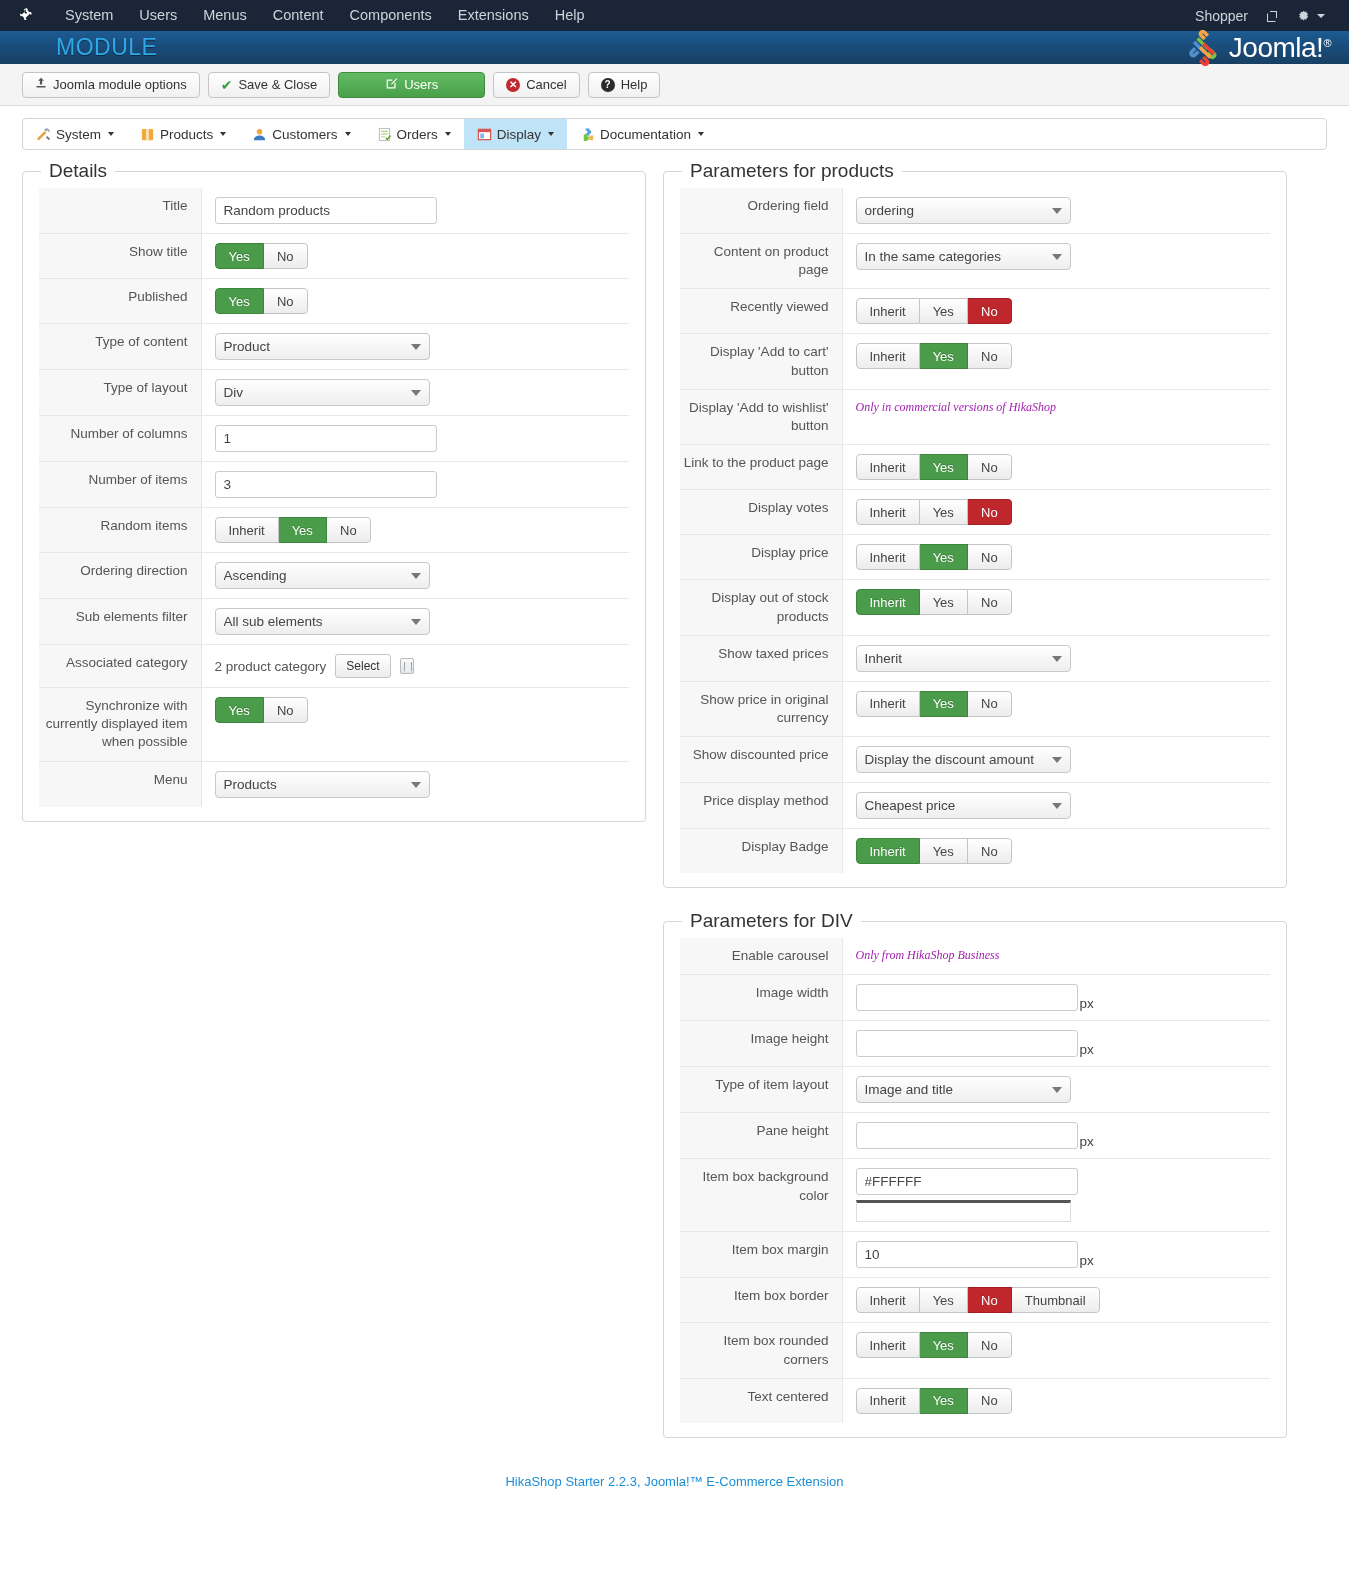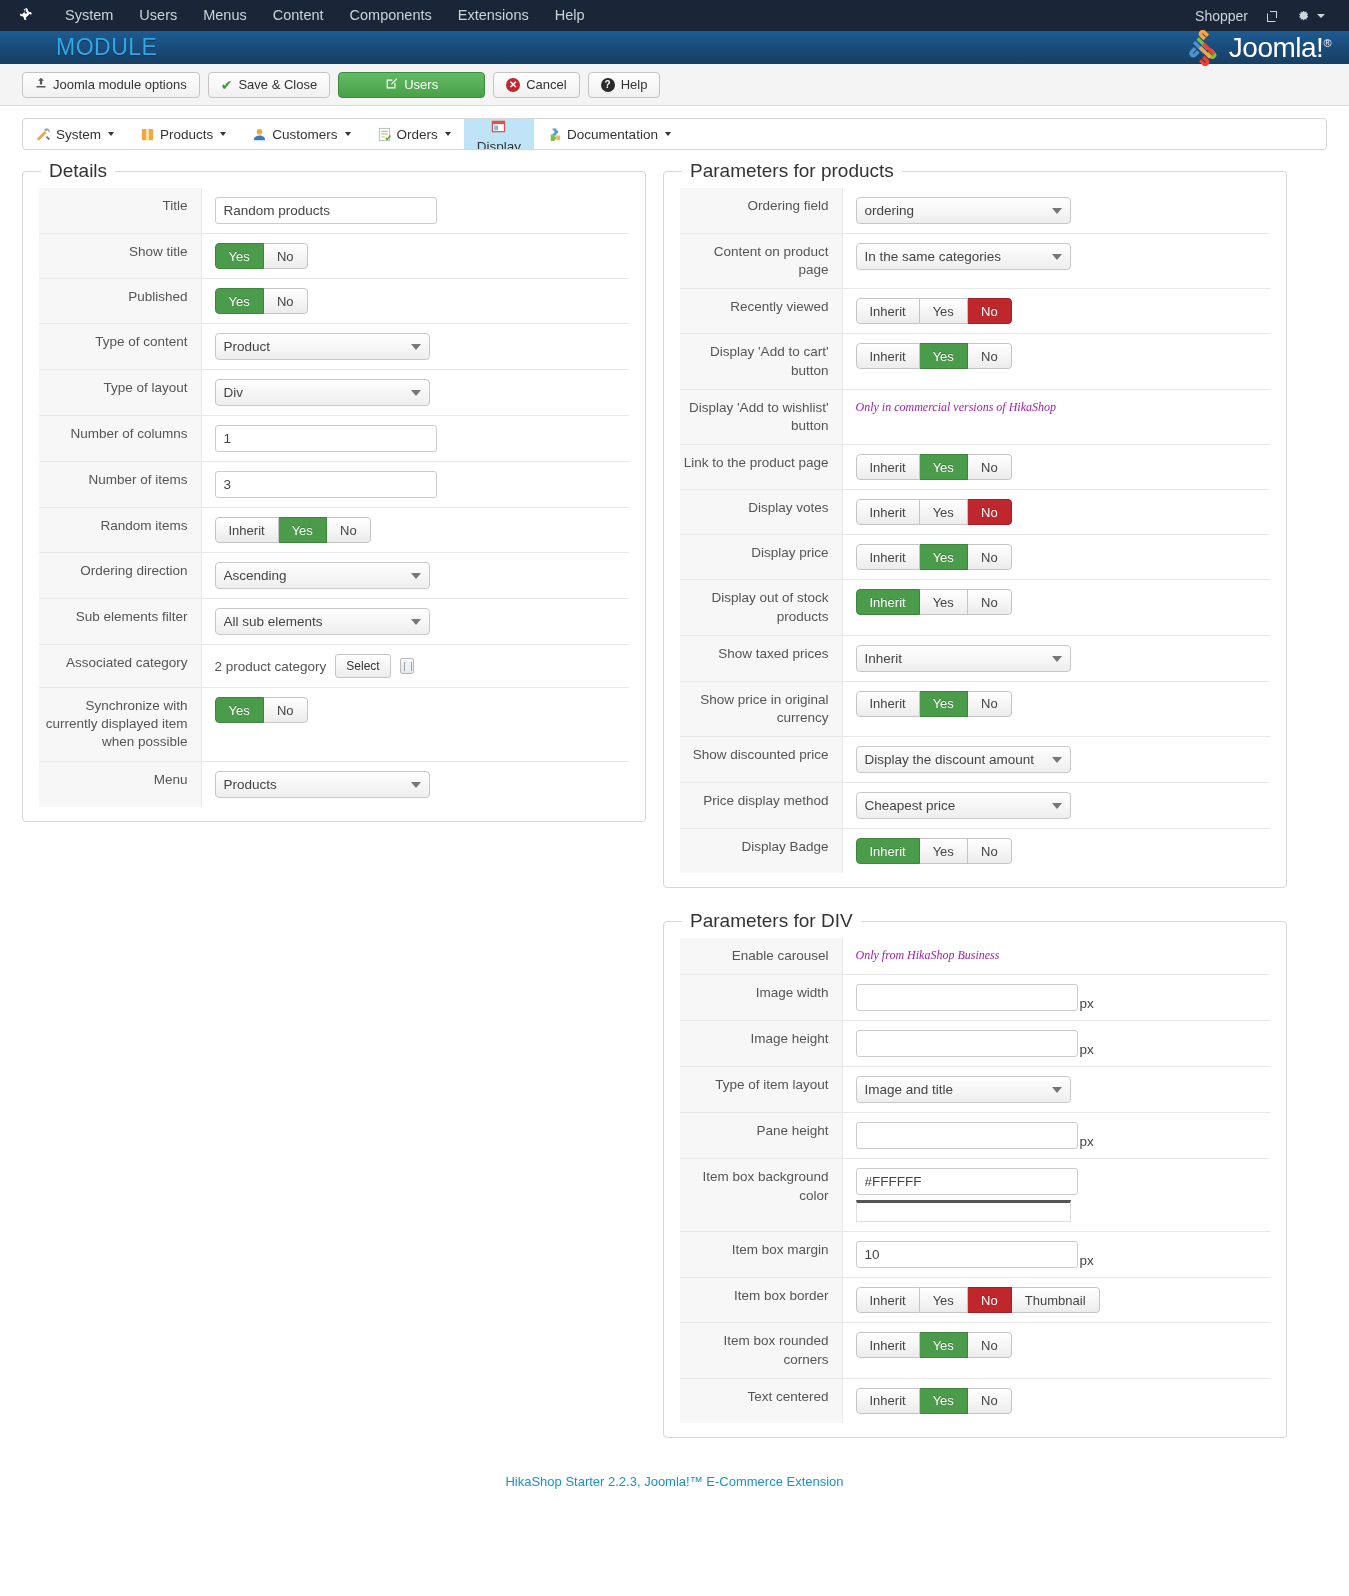--- a/index.html
+++ b/index.html
@@ -90,21 +90,21 @@
   .submenu {
     border:1px solid #d4d4d4; border-radius:4px;
     background:#fff; height:32px; display:flex; align-items:stretch;
     overflow:hidden;
   }
   .submenu-item {
     display:flex; align-items:center; gap:5px;
     padding:0 13px; font-size:13.5px; color:#333; cursor:pointer;
     white-space:nowrap;
   }
-  .submenu-item.active { background:#bfe4f8;flex-direction:column; }
+  .submenu-item.active { background:#bfe4f8; }
   .caret-s { width:0;height:0;border-left:3.5px solid transparent;border-right:3.5px solid transparent;border-top:4px solid #333; margin-left:2px;}
   .mi { width:15px; height:15px; flex:none; }
 
   
   .content { display:flex; padding:10px 22px 0; gap:17px; align-items:flex-start; }
   .col-left { width:624px; flex:none; }
   .col-right { width:624px; flex:none; }
 
   fieldset.panel {
     border:1px solid #d6d6d6; border-radius:4px;

